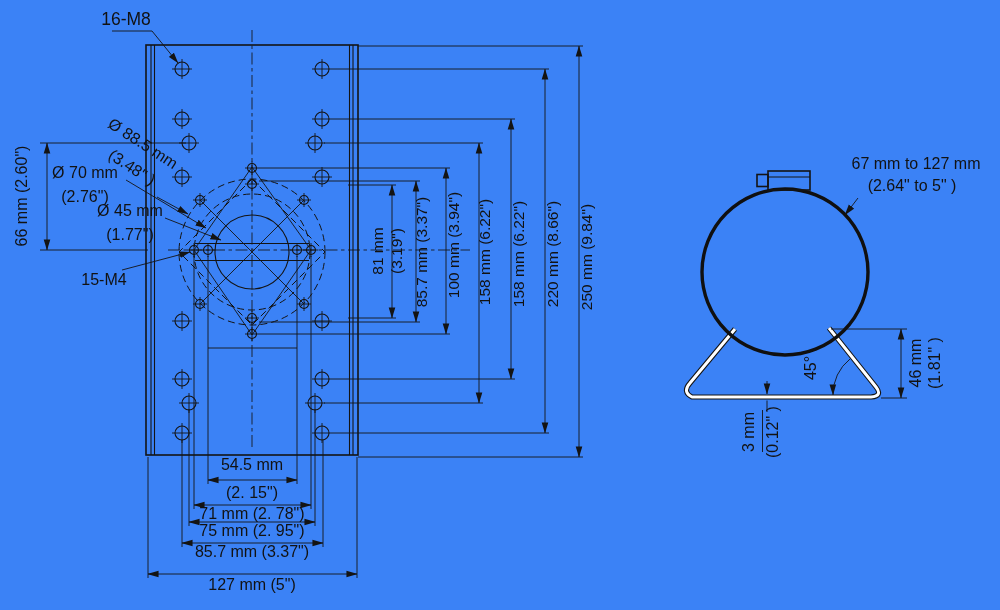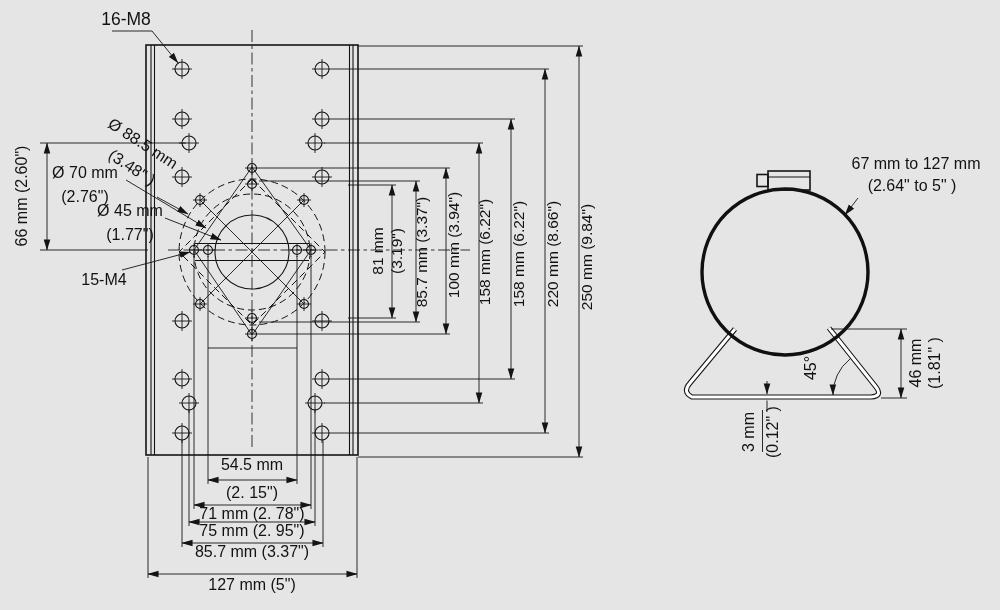--- a/index.html
+++ b/index.html
@@ -1,16 +1,16 @@
 <!DOCTYPE html>
 <html><head>
 <meta charset="utf-8">
 <style>
   html,body { margin:0; padding:0; background:#ffffff; }
-  .page { width:1000px; height:610px; position:relative; background:#e5e5e5; }
+  .page { width:1000px; height:610px; position:relative; background:#3b82f6; }
   svg text {
     font-family:"Liberation Sans","DejaVu Sans",sans-serif;
     font-size:15.5px; fill:#121212; font-weight:500;
   }
   svg .t-big { font-size:17.5px; }
   svg .t-bot { font-size:16px; }
   .ln   { stroke:#141414; stroke-width:1.1; fill:none; }
   .med  { stroke:#141414; stroke-width:1.6; fill:none; }
   .thin { stroke:#141414; stroke-width:0.9; fill:none; }
   .dim  { stroke:#141414; stroke-width:0.9; fill:none;

